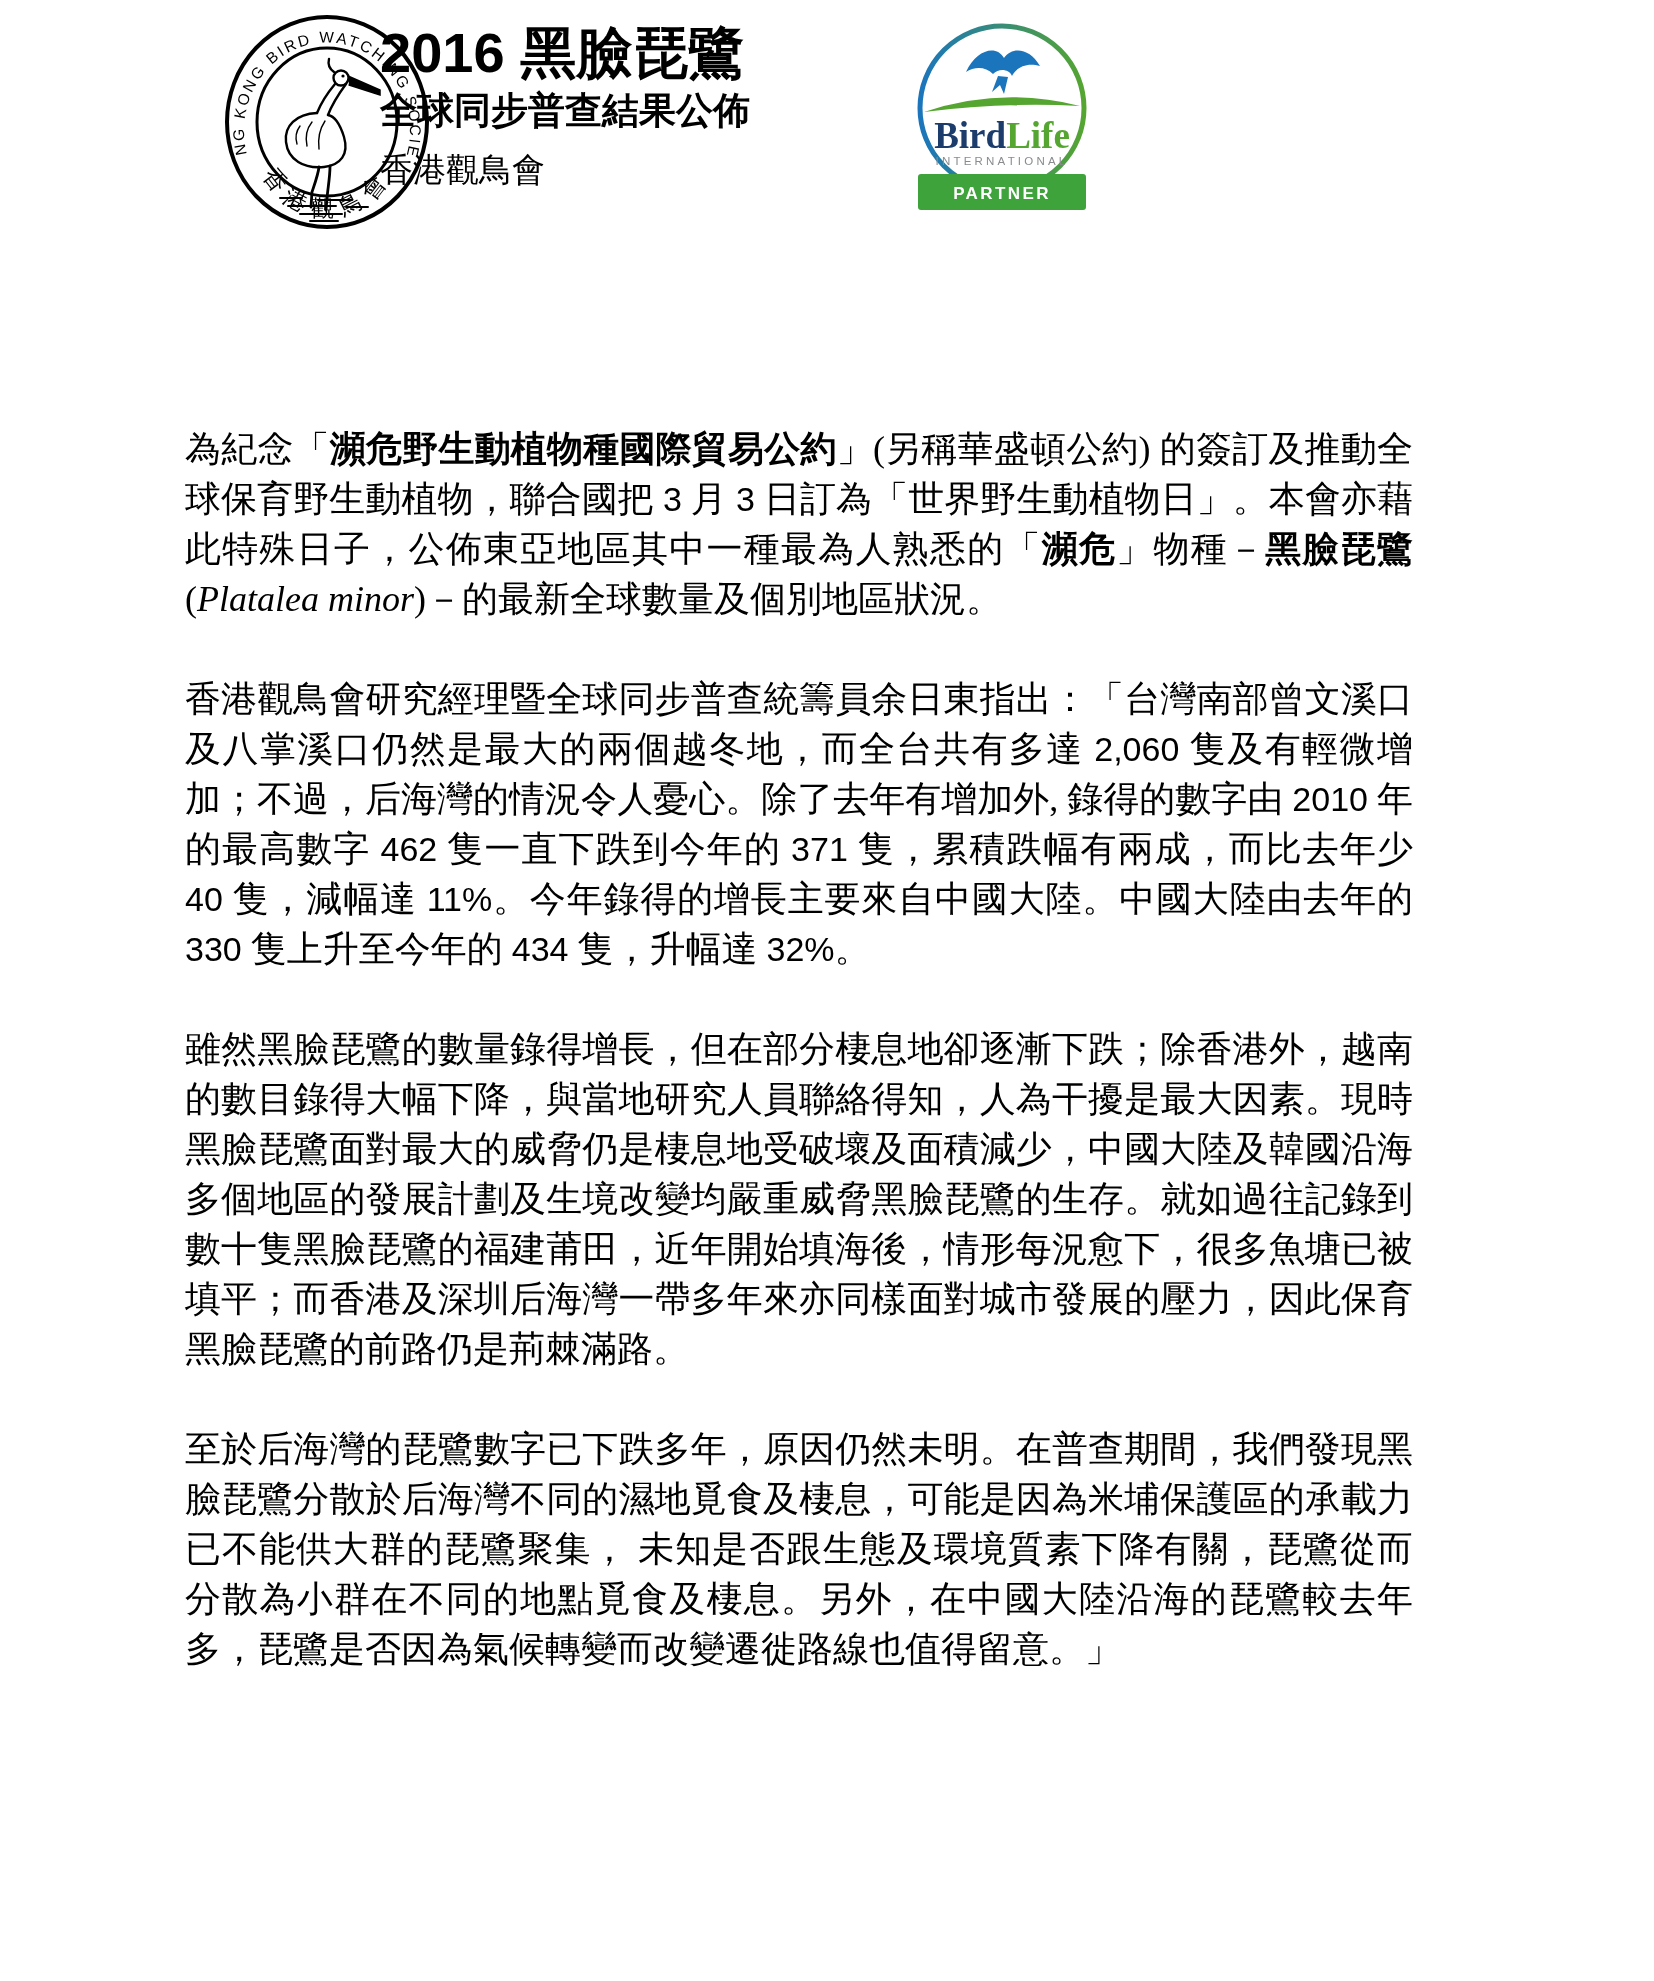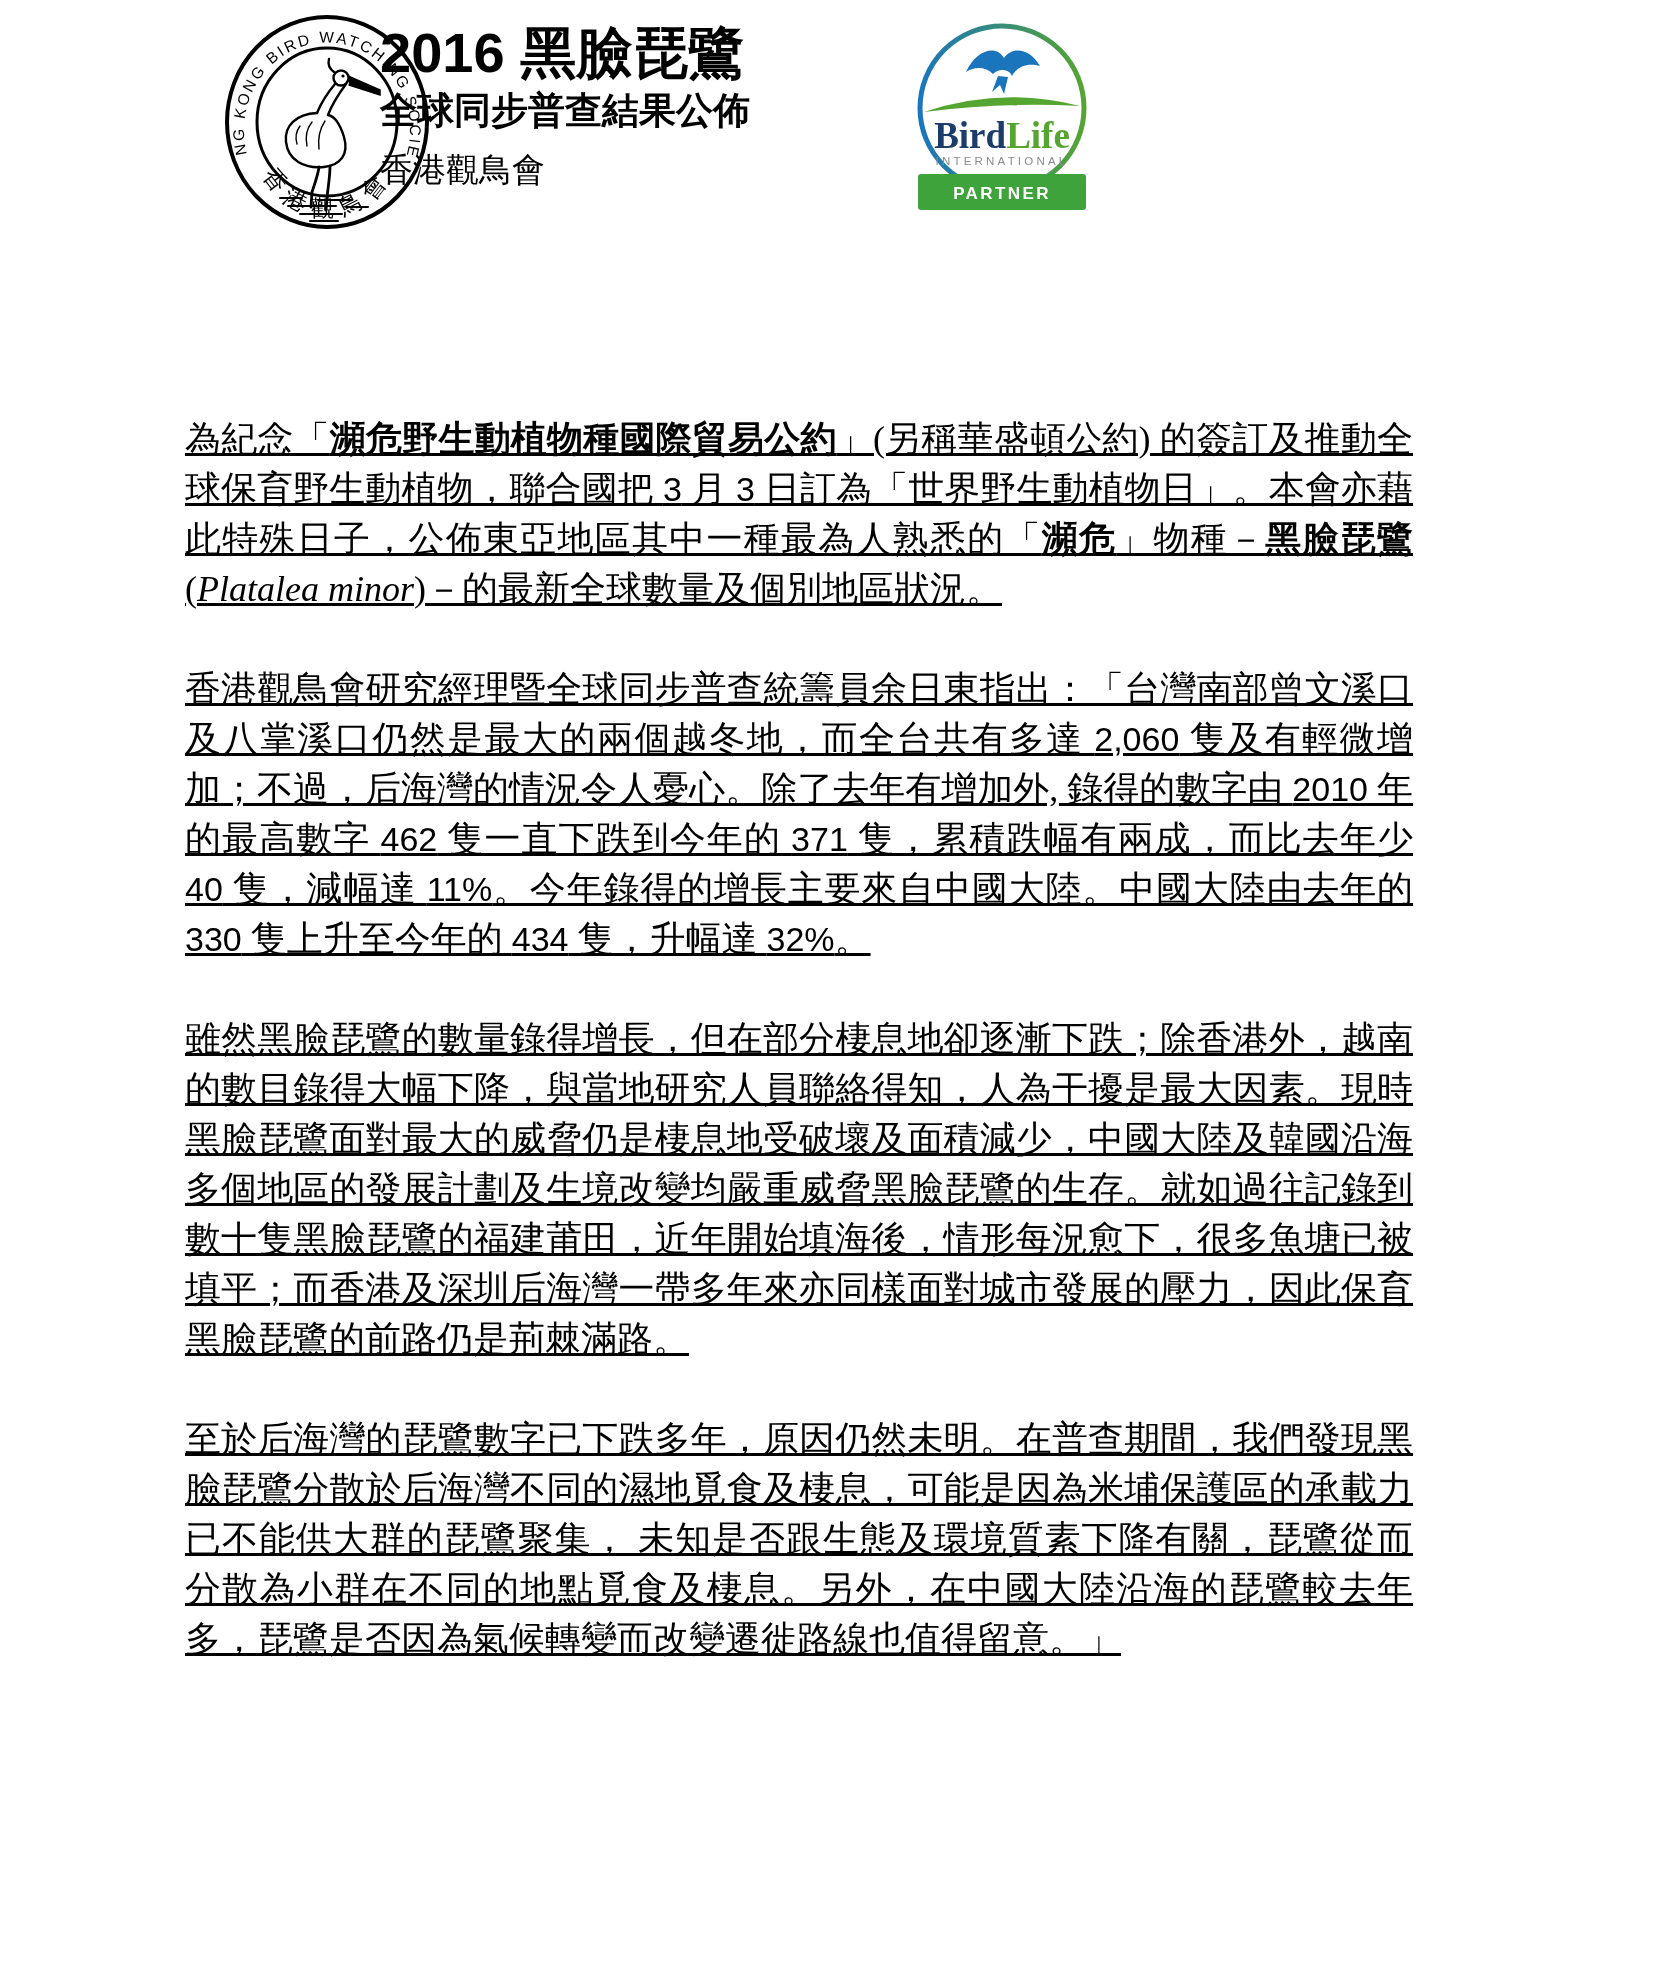--- a/index.html
+++ b/index.html
@@ -23,23 +23,23 @@
   .org      { font-size:33px; line-height:40px; margin-top:16px; }
   .date     { font-size:27px; line-height:34px; margin-top:26px; }
 
   .birdlife-logo { position:absolute; left:912px; top:22px; width:180px; height:200px; }
   .bl-word    { font-family:"Liberation Serif","DejaVu Serif",serif; font-weight:700; font-size:37px; }
   .bl-intl    { font-family:"Liberation Sans","DejaVu Sans",sans-serif; font-size:11.5px; letter-spacing:3.2px; }
   .bl-partner { font-family:"Liberation Sans","DejaVu Sans",sans-serif; font-weight:700; font-size:17px; letter-spacing:2.4px; fill:#ffffff; }
 
   
   .doc-body {
-    position:absolute; left:185px; top:414px; width:1228px;
+    position:absolute; left:185px; top:424px; width:1228px;
     font-size:36px; line-height:50px;
-    text-align:justify; text-justify:inter-ideograph;text-decoration:underline;
+    text-align:justify; text-justify:inter-ideograph;
   }
   .para { text-align:justify; }
   .para + .para { margin-top:50px; }
   .seg-b { font-weight:700; }
   .seg-i { font-style:italic; }
   .num { font-family:"Liberation Sans","DejaVu Sans",sans-serif; font-size:34px; }
 </style>
 </head>
 <body>
 

